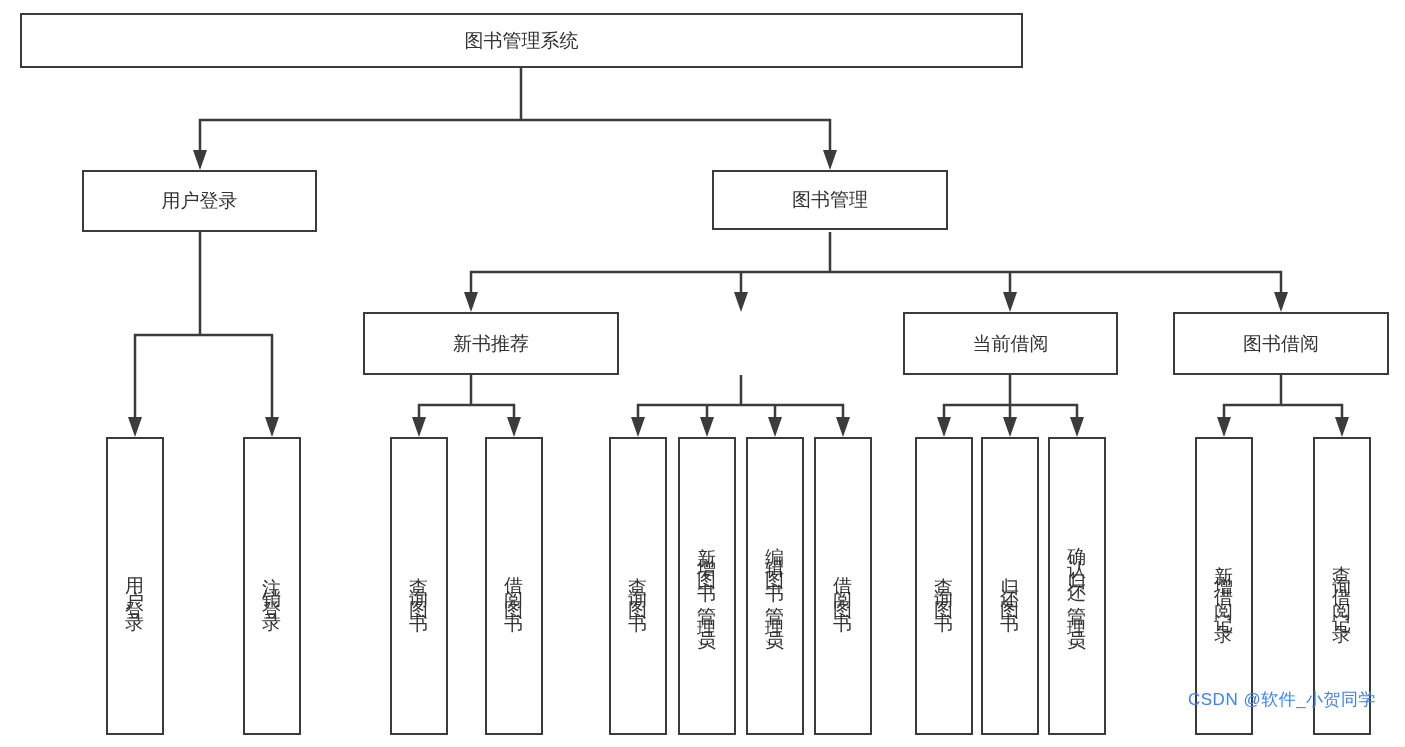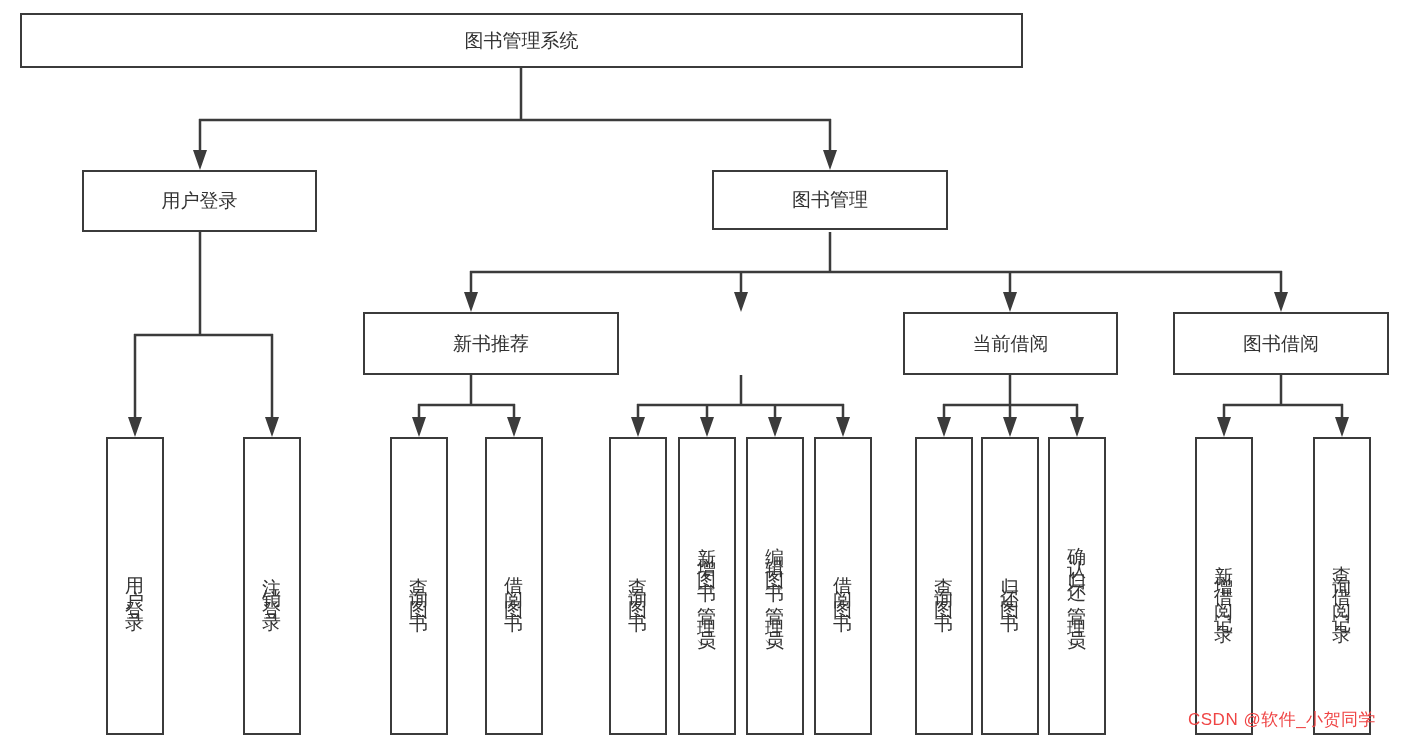--- a/index.html
+++ b/index.html
@@ -31,24 +31,24 @@
   .box .vlabel {
     writing-mode: vertical-rl;
     text-orientation: mixed;
     letter-spacing: 12px;
     line-height: 1;
     white-space: nowrap;
   }
   .watermark {
     position: absolute;
     left: 1188px;
-    top: 708px;
+    top: 688px;
     width: 210px;
     font-size: 17px;
-    color: #ef4444;
+    color: #3b82f6;
     white-space: nowrap;
     letter-spacing: 0.5px;
   }
 </style>
 </head>
 <body>
 
 <div class="stage">
 
   <svg class="connector-layer" viewBox="0 0 1405 747" xmlns="http://www.w3.org/2000/svg">

